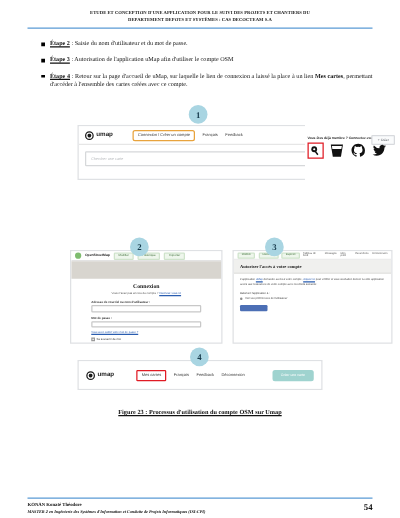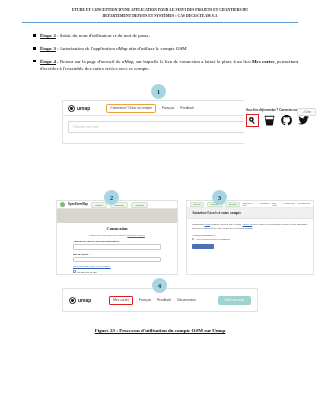--- a/index.html
+++ b/index.html
@@ -416,14 +416,24 @@
           <span>Déconnexion</span>
         </div>
         <div class="btn-teal">Créer une carte</div>
       </div>
     </div>
 
   </div>
 
   <div class="caption">Figure 23 : Processus d'utilisation du compte OSM sur Umap</div>
 
+  <div class="footer">
+    <div class="footer-rule"></div>
+    <div class="footer-inner">
+      <div class="footer-lines">
+        <div class="f-line1">KONAN Konaté Théodore</div>
+        <div class="f-line2">MASTER 2 en Ingénierie des Systèmes d'Information et Conduite de Projets Informatiques (ISI-CPI)</div>
+      </div>
+      <div class="f-page">54</div>
+    </div>
+  </div>
 
 </div>
 
 </body></html>

